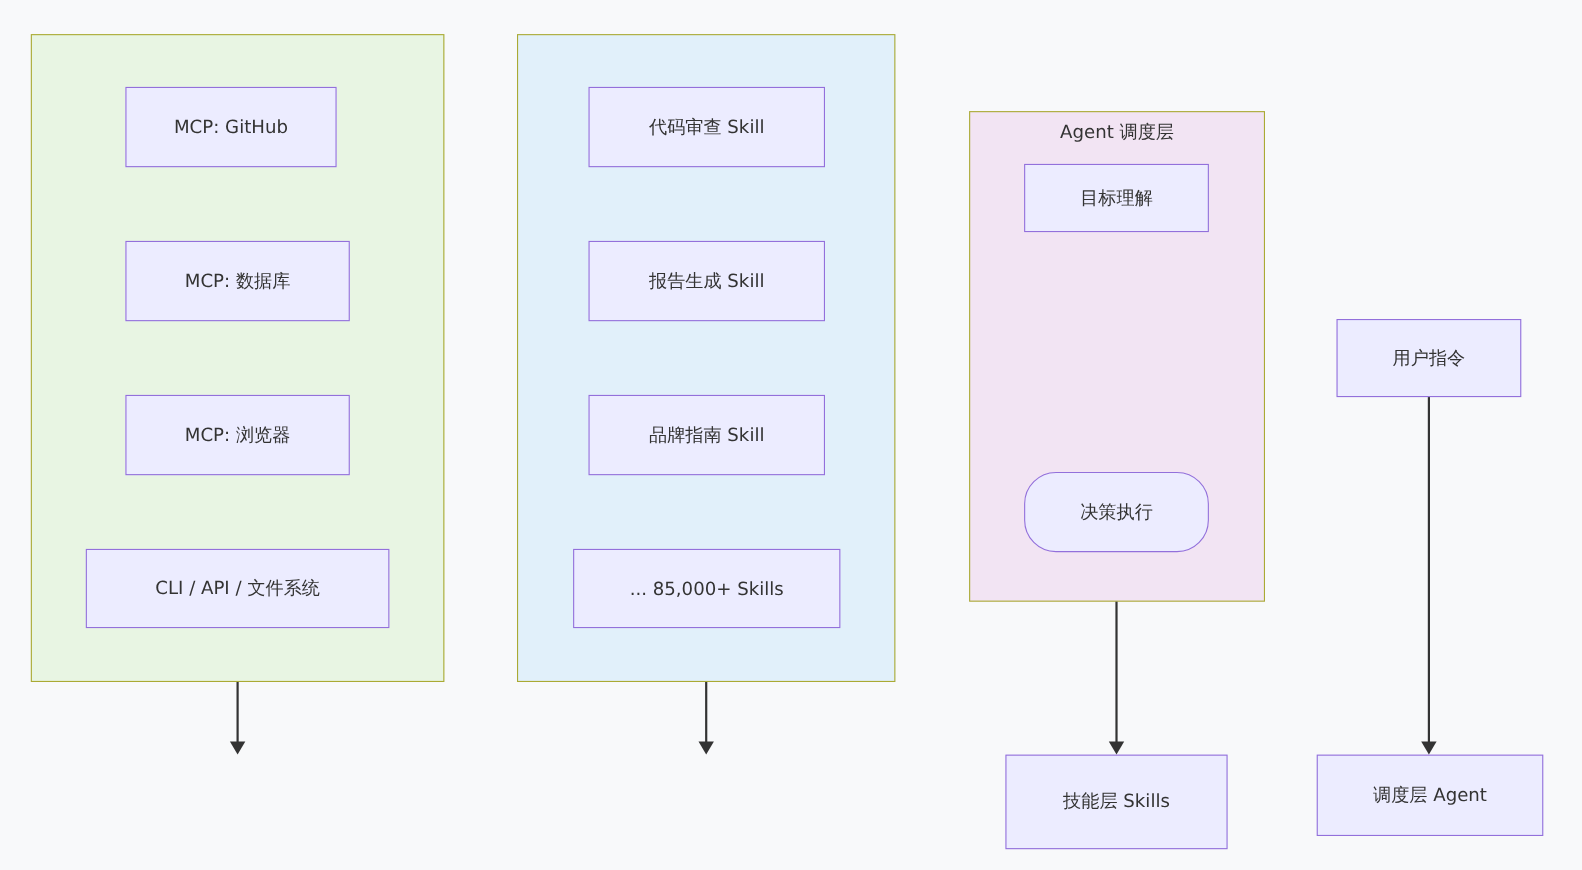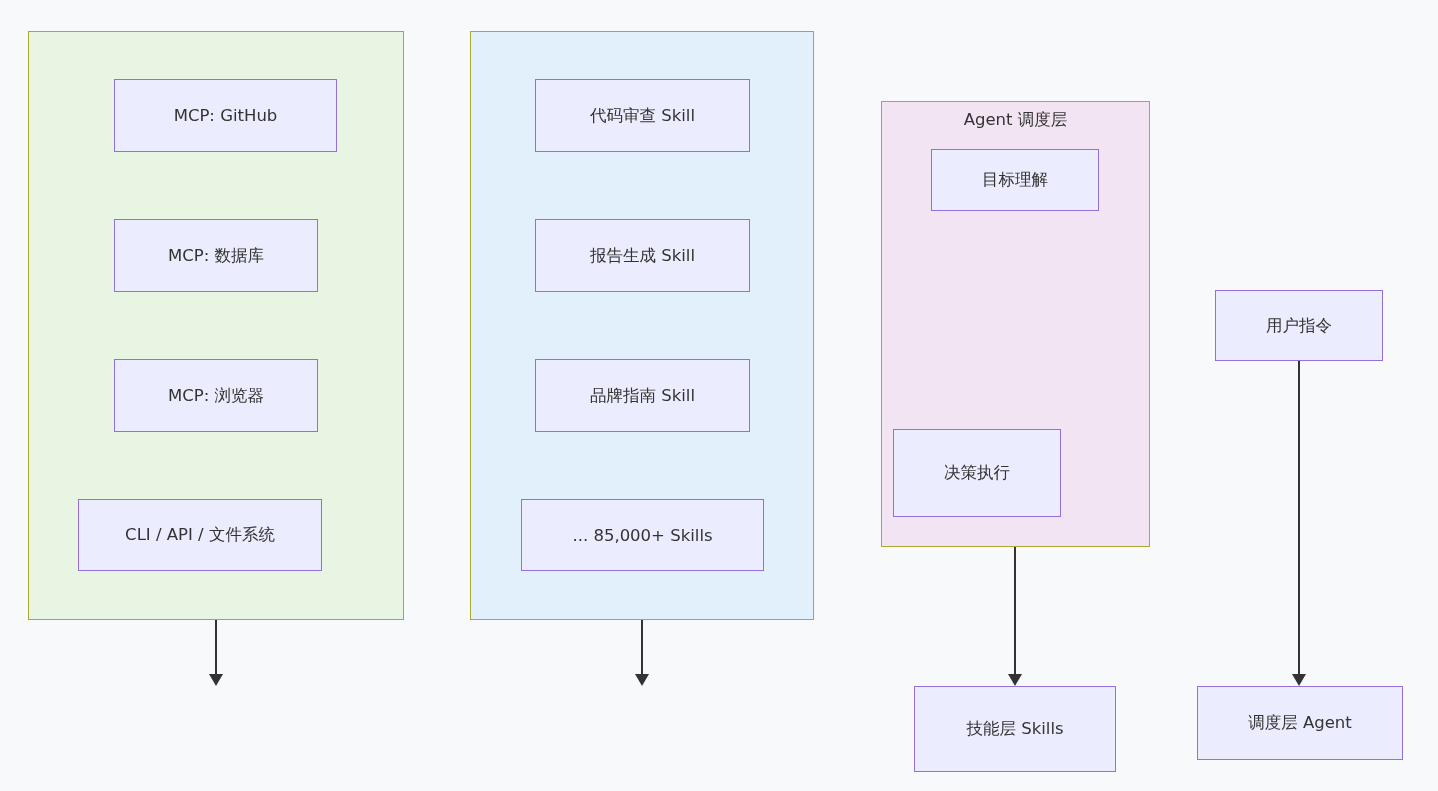--- a/index.html
+++ b/index.html
@@ -65,35 +65,35 @@
     border-right: 7px solid transparent;
     border-top: 12px solid var(--arrow);
   }
 
   
   #c-external { left: 28px;  top: 31px;  width: 376px; height: 589px; }
   #c-tools    { left: 470px; top: 31px;  width: 344px; height: 589px; }
   #c-agent    { left: 881px; top: 101px; width: 269px; height: 446px; padding-left: 27px; }
 
   
-  #n-mcp-github  { left: 114px; top: 79px;  width: 223px; height: 73px; }
+  #n-mcp-github  { left: 114px; top: 79px;  width: 192px; height: 73px; }
   #n-mcp-db      { left: 114px; top: 219px; width: 204px; height: 73px; }
   #n-mcp-browser { left: 114px; top: 359px; width: 204px; height: 73px; }
-  #n-cli-api     { left: 78px;  top: 499px; width: 244px; height: 72px; text-align: center; }
+  #n-cli-api     { left: 78px;  top: 499px; width: 276px; height: 72px; text-align: center; }
 
   
   #n-code-review { left: 535px; top: 79px;  width: 215px; height: 73px; }
   #n-report-gen  { left: 535px; top: 219px; width: 215px; height: 73px; }
   #n-brand-guide { left: 535px; top: 359px; width: 215px; height: 73px; }
   #n-skills-85k  { left: 521px; top: 499px; width: 243px; height: 72px; }
 
   
   #n-goal     { left: 931px; top: 149px; width: 168px; height: 62px; }
   #n-task     { left: 931px; top: 289px; width: 168px; height: 73px; }
-  #n-decision { left: 893px; top: 429px; width: 168px; height: 88px; }
+  #n-decision { left: 931px; top: 429px; width: 168px; height: 73px; border-radius: 29px; }
 
   
   #n-user-instruction { left: 1215px; top: 290px; width: 168px; height: 71px; }
   #n-external-system  { left: 132px;  top: 686px; width: 168px; height: 72px; }
   #n-tools-layer      { left: 542px;  top: 686px; width: 201px; height: 72px; }
   #n-skills-layer     { left: 914px;  top: 686px; width: 202px; height: 86px; }
   #n-agent-layer      { left: 1197px; top: 686px; width: 206px; height: 74px; }
 
   
   #a-external { left: 209px;  top: 620px; height: 66px; }

